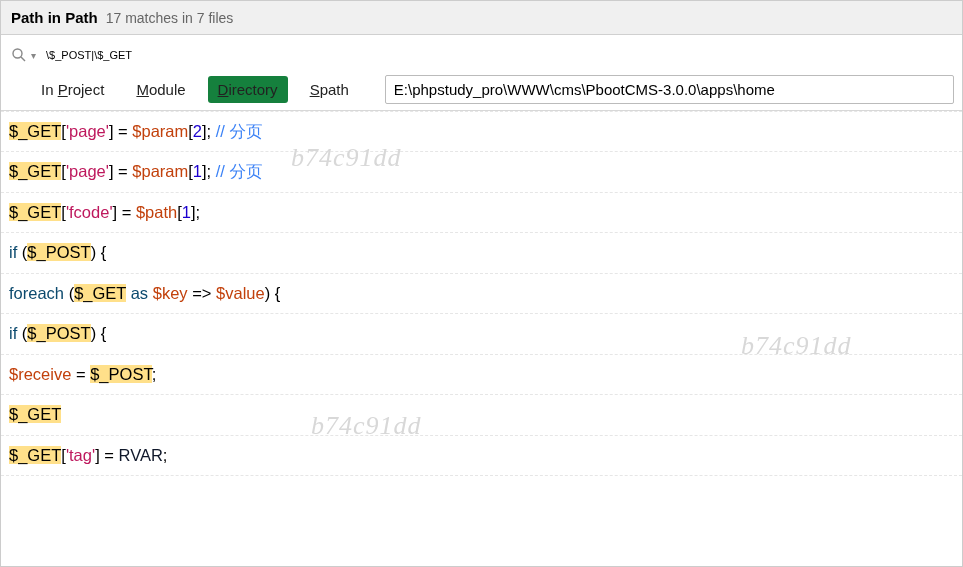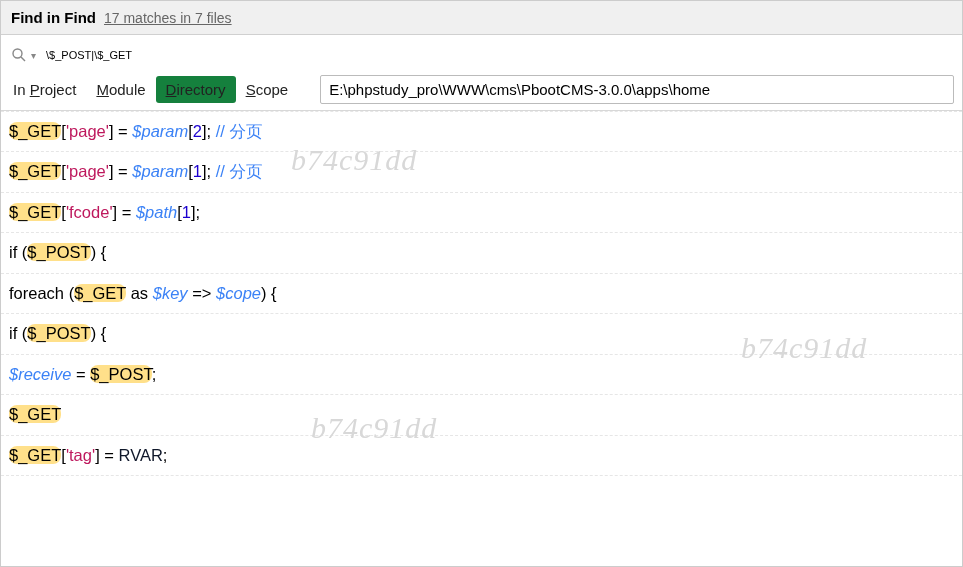--- a/index.html
+++ b/index.html
@@ -1,85 +1,85 @@
 <!DOCTYPE html>
 <html><head>
 <meta charset="utf-8">
 <style>
   * { box-sizing: border-box; margin: 0; padding: 0; }
   html, body { width: 963px; height: 567px; font-family: "Segoe UI", Arial, sans-serif; font-size: 14px; background: #fff; color: #000; overflow: hidden; }
   .window { width: 963px; height: 567px; border: 1px solid #ccc; display: flex; flex-direction: column; }
   .header { background: #f0f0f0; border-bottom: 1px solid #d0d0d0; padding: 8px 10px; display: flex; align-items: baseline; gap: 8px; }
   .header-title { font-weight: bold; font-size: 15px; }
-  .header-sub { color: #666; font-size: 14px; text-decoration: underline; }
+  .header-sub { color: #666; font-size: 14px; }
   .search-row { display: flex; align-items: center; padding: 10px 10px 6px 10px; gap: 6px; }
   .search-icon { width: 16px; height: 16px; position: relative; flex: 0 0 16px; }
   .search-icon svg { width: 16px; height: 16px; }
   .caret { color: #888; font-size: 10px; margin-left:-2px; margin-right:2px;}
   .search-input { flex: 1; border: none; outline: none; font-size: 11px; font-family: inherit; padding: 4px 2px; background: transparent; }
-  .tabs-row { display: flex; align-items: center; gap: 0; padding: 4px 8px 6px 2px; font-size: 15px; border-bottom: 1px solid #d8d8d8;}
+  .tabs-row { display: flex; align-items: center; gap: 12px; padding: 4px 8px 6px 30px; font-size: 15px; border-bottom: 1px solid #d8d8d8;}
   .tab { padding: 5px 10px; cursor: pointer; color: #222; border-radius: 3px;}
   .tab .uline { text-decoration: underline; }
   .tab.active { background: #15803d; }
-  .path-box { margin-left: 22px; flex: 1; border: 1px solid #bbb; border-radius: 2px; padding: 5px 8px; font-size: 15px; background: #fff; font-family: inherit; }
+  .path-box { margin-left: 14px; flex: 1; border: 1px solid #bbb; border-radius: 2px; padding: 5px 8px; font-size: 15px; background: #fff; font-family: inherit; }
   .results { flex: 1; overflow: hidden; position: relative; background: #fff; }
-  .watermark { position: absolute; color: #d8d8d8; font-size: 30px; font-style: italic; font-family: Georgia, serif; letter-spacing: 1px; pointer-events:none;}
+  .watermark { position: absolute; color: #d8d8d8; font-size: 26px; font-style: italic; font-family: Georgia, serif; letter-spacing: 1px; pointer-events:none;}
   .wm1 { top: 32px; left: 290px; }
   .wm2 { top: 220px; left: 740px; }
   .wm3 { top: 300px; left: 310px; }
   .result-line { padding: 9px 8px; font-family: "Segoe UI", Arial, sans-serif; font-size: 16.5px; white-space: pre; border-bottom: 1px dashed #e6e6e6; line-height: 1.3;}
   .result-line:first-child { border-top: 1px dashed #e6e6e6;}
-  .hl { background: #ffe08a; border-radius: 8px; }
+  .hl { background: #ffe08a; }
   .str { color: #be185d; }
-  .var { color: #3b82f6; font-style: italic; }
+  .var { color: #c2410c; }
   .num { color: #1c00cf; }
-  .kw { color: #000000; }
+  .kw { color: #0c4a6e; }
   .comment { color: #3b82f6; }
   .konst { color: #0f172a; }
   .plain { color: #000; }
 </style>
 </head>
 <body>
 
 <div class="window">
 
   <div class="header">
-    <span class="header-title">Find in Find</span>
+    <span class="header-title">Path in Path</span>
     <span class="header-sub">17 matches in 7 files</span>
   </div>
 
   <div class="search-row">
     <span class="search-icon">
       <svg viewBox="0 0 16 16">
           <circle cx="6.5" cy="6.5" r="4.5" fill="none" stroke="#888" stroke-width="1.4"></circle>
           <line x1="10" y1="10" x2="14" y2="14" stroke="#888" stroke-width="1.4"></line>
         </svg>
     </span>
     <span class="caret">▾</span>
     <input class="search-input" type="text" value="\$_POST|\$_GET" style="">
   </div>
 
   <div class="tabs-row">
     <div class="tab"><span>In </span><span class="uline">P</span><span>roject</span></div>
     <div class="tab"><span class="uline">M</span><span>odule</span></div>
     <div class="tab active"><span class="uline">D</span><span>irectory</span></div>
-    <div class="tab"><span class="uline">S</span><span>cope</span></div>
+    <div class="tab"><span class="uline">S</span><span>path</span></div>
     <input class="path-box" type="text" value="E:\phpstudy_pro\WWW\cms\PbootCMS-3.0.0\apps\home" style="">
   </div>
 
   <div class="results">
     <div class="watermark wm1">b74c91dd</div>
     <div class="watermark wm2">b74c91dd</div>
     <div class="watermark wm3">b74c91dd</div>
     <div id="results-list">
         <div class="result-line"><span class="hl">$_GET</span><span class="plain">[</span><span class="str">'page'</span><span class="plain">] = </span><span class="var">$param</span><span class="plain">[</span><span class="num">2</span><span class="plain">]; </span><span class="comment">// 分页</span></div>
         <div class="result-line"><span class="hl">$_GET</span><span class="plain">[</span><span class="str">'page'</span><span class="plain">] = </span><span class="var">$param</span><span class="plain">[</span><span class="num">1</span><span class="plain">]; </span><span class="comment">// 分页</span></div>
         <div class="result-line"><span class="hl">$_GET</span><span class="plain">[</span><span class="str">'fcode'</span><span class="plain">] = </span><span class="var">$path</span><span class="plain">[</span><span class="num">1</span><span class="plain">];</span></div>
         <div class="result-line"><span class="kw">if </span><span class="plain">(</span><span class="hl">$_POST</span><span class="plain">) {</span></div>
-        <div class="result-line"><span class="kw">foreach </span><span class="plain">(</span><span class="hl">$_GET</span><span class="kw"> as </span><span class="var">$key</span><span class="plain"> =&gt; </span><span class="var">$cope</span><span class="plain">) {</span></div>
+        <div class="result-line"><span class="kw">foreach </span><span class="plain">(</span><span class="hl">$_GET</span><span class="kw"> as </span><span class="var">$key</span><span class="plain"> =&gt; </span><span class="var">$value</span><span class="plain">) {</span></div>
         <div class="result-line"><span class="kw">if </span><span class="plain">(</span><span class="hl">$_POST</span><span class="plain">) {</span></div>
         <div class="result-line"><span class="var">$receive</span><span class="plain"> = </span><span class="hl">$_POST</span><span class="plain">;</span></div>
         <div class="result-line"><span class="hl">$_GET</span></div>
         <div class="result-line"><span class="hl">$_GET</span><span class="plain">[</span><span class="str">'tag'</span><span class="plain">] = </span><span class="konst">RVAR</span><span class="plain">;</span></div>
       </div>
   </div>
 
 </div>
 
 </body></html>

